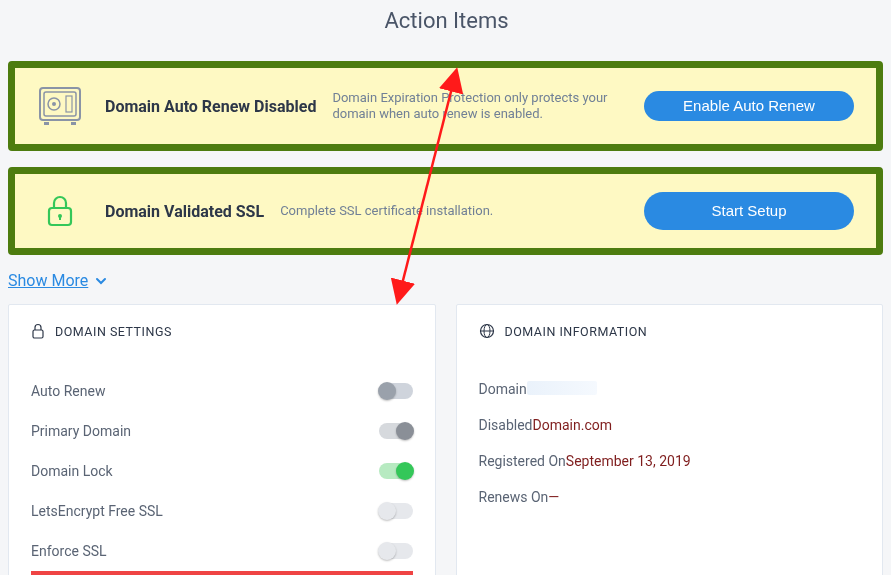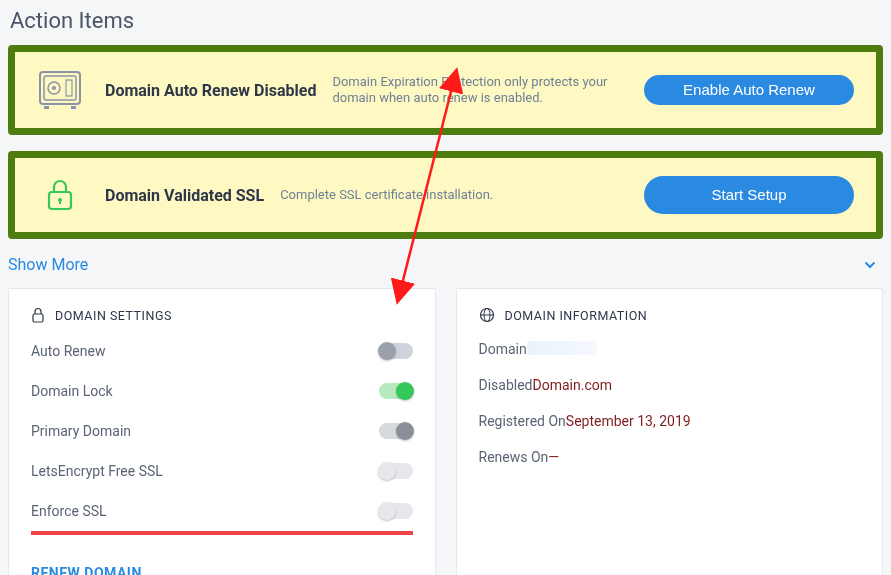--- a/index.html
+++ b/index.html
@@ -7,21 +7,22 @@
       font-family: -apple-system, BlinkMacSystemFont, "Segoe UI", Roboto, Helvetica, Arial, sans-serif;
       background: #f5f6f8;
       color: #4a5568;
       width: 891px;
       padding: 0 8px;
     }
     .page-title {
       font-size: 22px;
       font-weight: 400;
       color: #4a5568;
-      margin: 8px 0 12px 2px;
+      margin: 8px 0 28px 2px;
+      text-align: center;
     }
 
     .card {
       background: #fef9c3;
       border: 7px solid #4d7c0f;
       border-radius: 4px;
       padding: 18px 22px;
       display: flex;
       align-items: center;
       gap: 22px;
@@ -66,23 +67,24 @@
       line-height: 1.2;
     }
     .btn-primary.two-line { padding: 6px 34px; }
     .show-more {
       text-align: right;
       margin: 12px 6px 14px 0;
       color: #2a8ae2;
       font-size: 16px;
       cursor: pointer;
       display: flex;
-      justify-content: space-between;
+      justify-content: flex-start;
       align-items: center;
       gap: 6px;
+      text-decoration: underline;
     }
 
     .panels {
       display: flex;
       gap: 20px;
     }
     .panel {
       background: #fff;
       border: 1px solid #e2e8f0;
       border-radius: 2px;
@@ -92,21 +94,21 @@
       display: flex;
       flex-direction: column;
     }
     .panel-header {
       display: flex;
       align-items: center;
       gap: 10px;
       font-size: 12.5px;
       letter-spacing: 0.5px;
       color: #2d3748;
-      margin-bottom: 8px;
+      margin-bottom: 32px;
     }
     .setting-row {
       display: flex;
       justify-content: space-between;
       align-items: center;
       padding: 12px 0;
       font-size: 14px;
       color: #5a6474;
     }
     .toggle {
@@ -228,28 +230,28 @@
       </div>
 
       <div id="settings-rows">
           <div class="setting-row">
     <span>Auto Renew</span>
     <span class="toggle off-gray">
               <span class="knob"></span>
             </span>
   </div>
           <div class="setting-row">
+    <span>Primary Domain</span>
+    <span class="toggle on-gray">
+              <span class="knob"></span>
+            </span>
+  </div>
+          <div class="setting-row">
     <span>Domain Lock</span>
     <span class="toggle on-green">
-              <span class="knob"></span>
-            </span>
-  </div>
-          <div class="setting-row">
-    <span>Primary Domain</span>
-    <span class="toggle on-gray">
               <span class="knob"></span>
             </span>
   </div>
           <div class="setting-row">
     <span>LetsEncrypt Free SSL</span>
     <span class="toggle off-light">
               <span class="knob"></span>
             </span>
   </div>
           <div class="setting-row">

